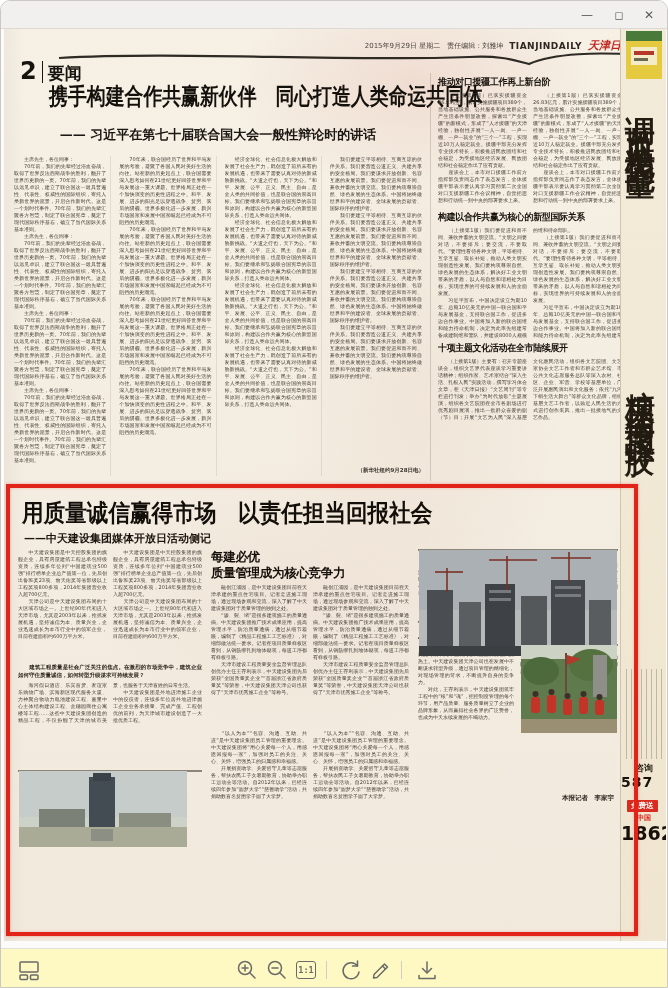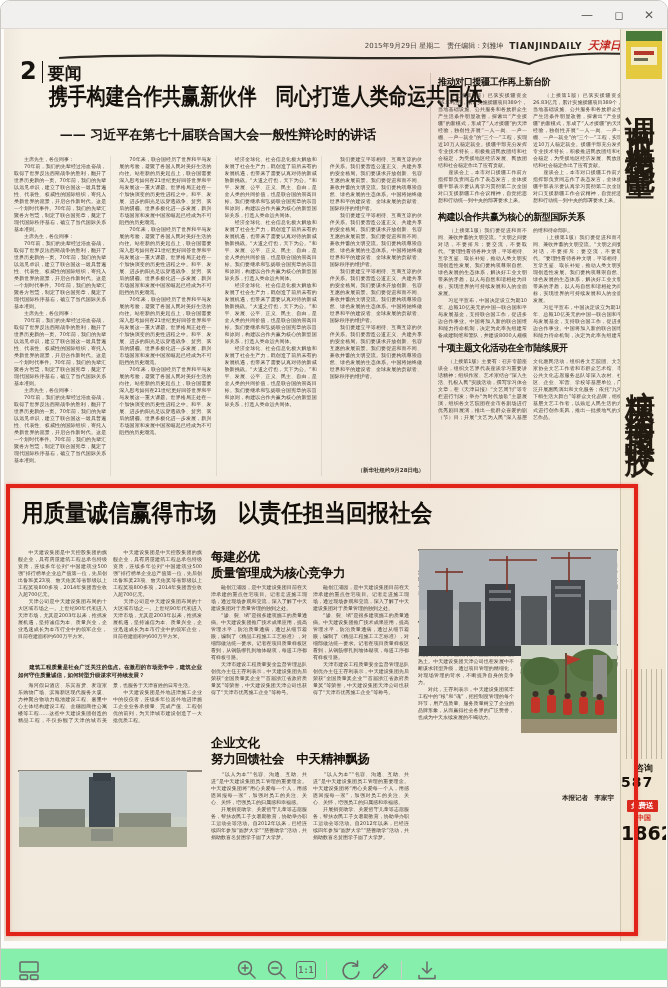--- a/index.html
+++ b/index.html
@@ -69,21 +69,21 @@
   .fc2 .b1 { height:146px; } .fc2 .b2 { height:128px; }
   .fc3 .b1 { height:42px; margin-top:3px; }
   .photoframe { position:static; display:block; border:1px solid #8b857a; background:#777; line-height:0; }
   .cap { position:static; display:block; font-size:5px; color:#3c372f; margin:2px 0 0 1px; }
   .f-row { position:static; display:flex; gap:6px; margin-top:2px; }
   .f-row .b2s { position:static; font-size:5px; line-height:7px; width:96px; height:146px; overflow:hidden; text-align:justify; color:#46413a; white-space:pre-line; }
   .f-row .side { position:static; width:98px; }
   .f-row .side .b3 { position:static; display:block; font-size:5px; line-height:7px; height:34px; overflow:hidden; text-align:justify; color:#46413a; }
   .f-credit { position:static; display:block; text-align:right; font-size:6.5px; font-weight:700; color:#2b2620; margin-top:4px; padding-right:4px; }
   
-  .toolbar { position:absolute; left:0; top:947px; width:668px; height:32px; background:#86efac; border-top:1px solid #e1dfdb; }
+  .toolbar { position:absolute; left:0; top:947px; width:668px; height:41px; background:#fef9c3; border-top:1px solid #e1dfdb; }
   .tb-icon { position:absolute; top:9px; width:24px; height:24px; display:flex; align-items:center; justify-content:center; cursor:default; }
   .tb-div { position:absolute; top:12px; width:1px; height:18px; background:#cfcdc8; }
   .tb-icon svg { stroke:#6a6a68; fill:none; stroke-width:1.5; stroke-linecap:round; stroke-linejoin:round; }
   .one2one { border:1.5px solid #6a6a68; border-radius:3px; width:20px; height:18px; font-size:8.5px; color:#6a6a68; display:flex; align-items:center; justify-content:center; font-family:"DejaVu Sans Mono",monospace; font-weight:700; }
 </style>
 </head>
 <body>
 
 <div class="window">
 
@@ -172,20 +172,21 @@
         <div class="ad-n1">587</div>
         <div class="ad-badge">免费送</div>
         <div class="ad-brand">中国</div>
         <div class="ad-n2">1862</div>
       </div>
 
       <div class="redbox"></div>
 
       <div class="feature">
         <div class="f-h1">用质量诚信赢得市场　以责任担当回报社会</div>
+        <div class="f-sub">——中天建设集团媒体开放日活动侧记</div>
         <div class="f-cols">
 
           <div class="fc1">
             <span class="body5 b1">　　中天建设集团是中天控股集团的旗舰企业，具有房屋建筑工程总承包特级资质，连续多年位列“中国建筑业500强”排行榜单企业总产值第一位，先后创出鲁班奖23项、詹天佑奖等省部级以上工程奖项800多项，2014年集团营业收入超700亿元。
 　　天津公司是中天建设集团布局的十大区域市场之一。上世纪90年代初进入天津市场，尤其是2003年以来，抢抓发展机遇，坚持诚信为本、质量兴业，企业迅速成长为本市行业中的领军企业，目前在建面积约600万平方米。
 　　中天建设集团是中天控股集团的旗舰企业，具有房屋建筑工程总承包特级资质，连续多年位列“中国建筑业500强”排行榜单企业总产值第一位，先后创出鲁班奖23项、詹天佑奖等省部级以上工程奖项800多项，2014年集团营业收入超700亿元。
 　　天津公司是中天建设集团布局的十大区域市场之一。上世纪90年代初进入天津市场，尤其是2003年以来，抢抓发展机遇，坚持诚信为本、质量兴业，企业迅速成长为本市行业中的领军企业，目前在建面积约600万平方米。</span>
             <span class="boldp">　　建筑工程质量是社会广泛关注的焦点。在激烈的市场竞争中，建筑企业如何守住质量诚信，如何转型升级谋求可持续发展？</span>
             <span class="body5 b2">　　海河假日酒店、乐宾百货、友谊家乐购物广场、滨海新区现代服务大厦、力神聚合物动力电池建设工程、嘉里中心主体结构建设工程、金穗园商住公寓楼等工程……这些中天建设集团创造的精品工程，不仅扮靓了天津的城市美景，也服务于天津百姓的日常生活。
 　　中天建设集团是外地进津施工企业中的佼佼者，连续多年位居外地进津施工企业业务承接量、完成产值、工程创优的前列，为天津城市建设创造了一大批优质工程。</span>
@@ -206,22 +207,20 @@
 
           <div class="fc2">
             <span class="fsub" style="margin-top:0">每建必优
 质量管理成为核心竞争力</span>
             <span class="body5 b1">　　融创江浦园，是中天建设集团目前在天津承建的重点住宅项目。记者走进施工现场，通过现场参观和交流，深入了解了中天建设集团对于质量管理的独到之处。
 　　“渗、裂、堵”是很多建筑施工的质量通病。中天建设集团推广技术成果应用，提高管理水平，防治质量通病，通过从细节着眼，编制了《精品工程施工工艺标准》，对细部做法统一要求。记者在项目质量样板区看到，从钢筋绑扎到墙体砌筑，每道工序都有样板引路。
 　　天津市建设工程质量安全监督管理总队创优办主任王存利表示，中天建设集团先后荣获“全国质量奖企业”“首届浙江省政府质量奖”等荣誉，中天建设集团天津公司也获得了“天津市优秀施工企业”等称号。
 　　融创江浦园，是中天建设集团目前在天津承建的重点住宅项目。记者走进施工现场，通过现场参观和交流，深入了解了中天建设集团对于质量管理的独到之处。
 　　“渗、裂、堵”是很多建筑施工的质量通病。中天建设集团推广技术成果应用，提高管理水平，防治质量通病，通过从细节着眼，编制了《精品工程施工工艺标准》，对细部做法统一要求。记者在项目质量样板区看到，从钢筋绑扎到墙体砌筑，每道工序都有样板引路。
 　　天津市建设工程质量安全监督管理总队创优办主任王存利表示，中天建设集团先后荣获“全国质量奖企业”“首届浙江省政府质量奖”等荣誉，中天建设集团天津公司也获得了“天津市优秀施工企业”等称号。</span>
-            <span class="fsub">企业文化
-努力回馈社会　中天精神飘扬</span>
             <span class="body5 b2">　　“以人为本”“包容、沟通、互助、共进”是中天建设集团员工管理的重要理念。中天建设集团将“用心关爱每一个人，用感恩回报每一家”，加强对员工的关注、关心、关怀，增强员工的归属感和幸福感。
 　　开展捐资助学、关爱留守儿童等志愿服务，帮扶农民工子女暑期教育，协助举办职工运动会等活动。自2012年以来，已经连续四年参加“圆梦大学”“慈善助学”活动，共捐助数百名贫困学子圆了大学梦。
 　　“以人为本”“包容、沟通、互助、共进”是中天建设集团员工管理的重要理念。中天建设集团将“用心关爱每一个人，用感恩回报每一家”，加强对员工的关注、关心、关怀，增强员工的归属感和幸福感。
 　　开展捐资助学、关爱留守儿童等志愿服务，帮扶农民工子女暑期教育，协助举办职工运动会等活动。自2012年以来，已经连续四年参加“圆梦大学”“慈善助学”活动，共捐助数百名贫困学子圆了大学梦。</span>
           </div>
 
           <div class="fc3">
             <span class="photoframe">
               <svg width="198" height="106" viewBox="0 0 198 106">
                 <rect width="198" height="106" fill="#b7babb"></rect>

